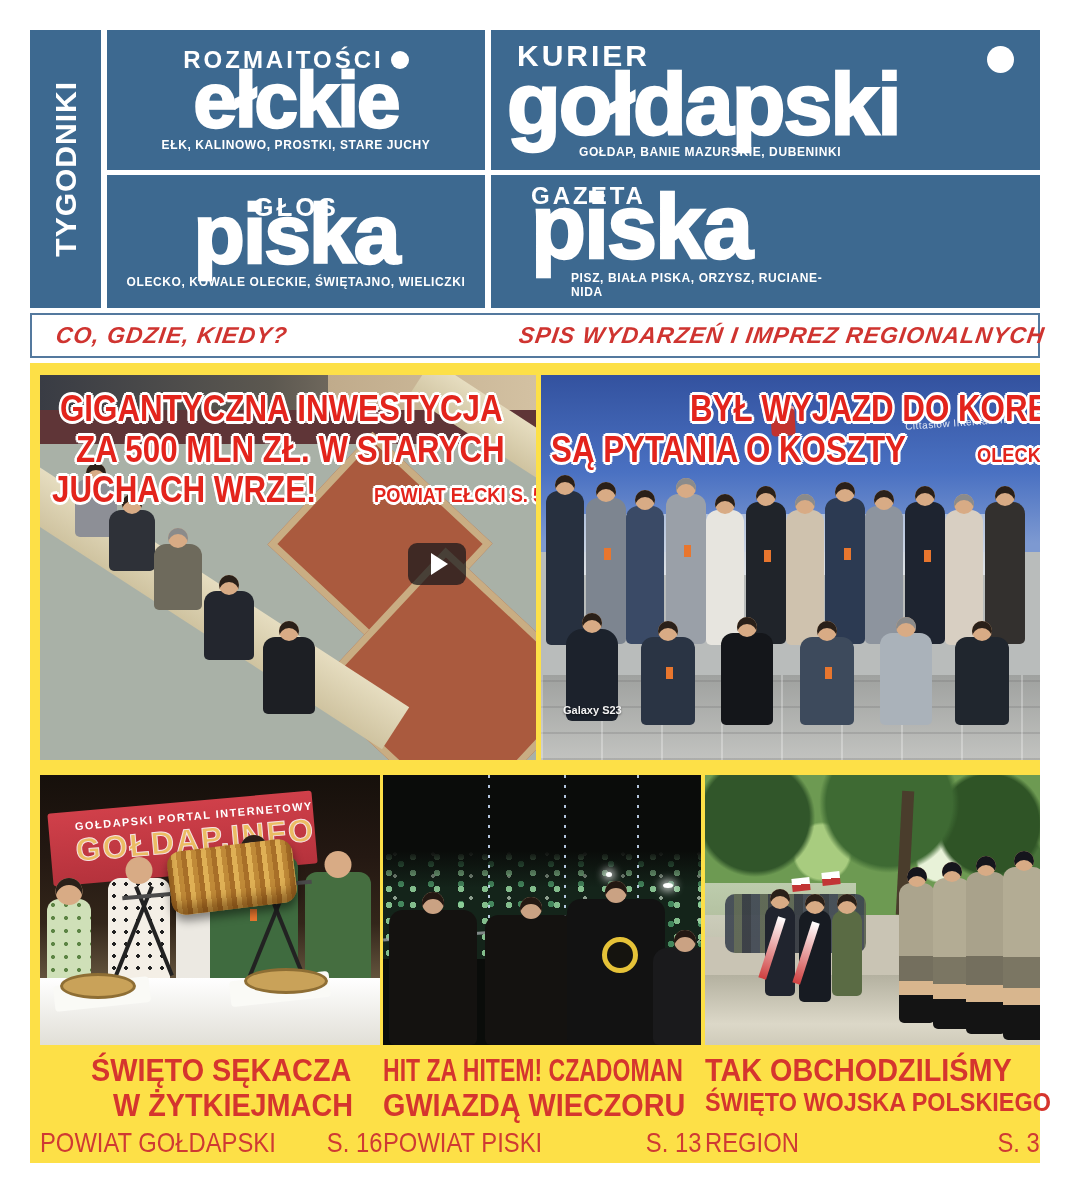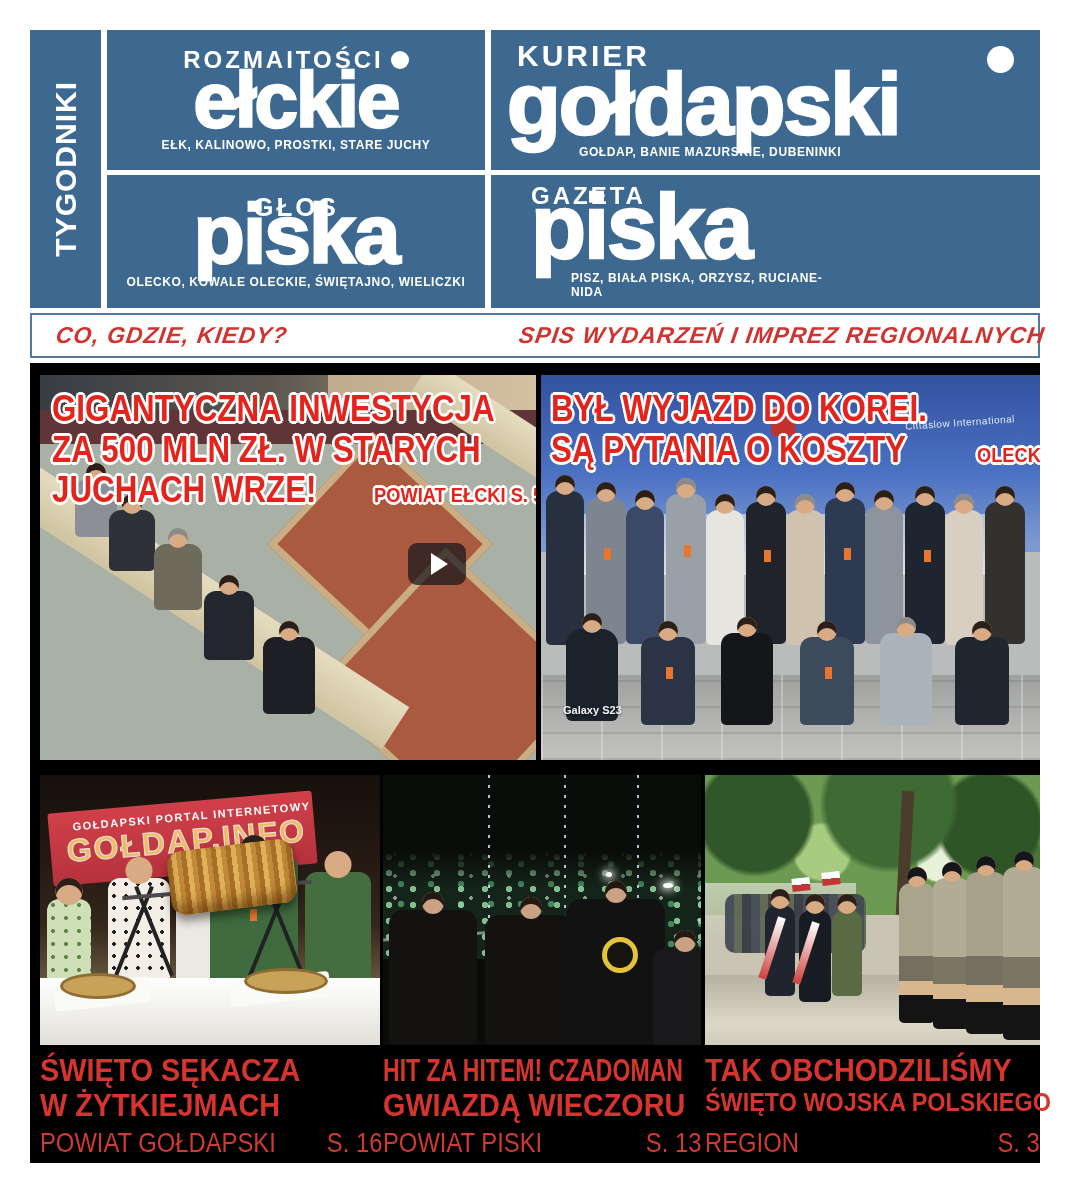--- a/index.html
+++ b/index.html
@@ -37,21 +37,21 @@
   .datel{font-size:20px;font-weight:bold;margin-top:2px;letter-spacing:.5px;}
 
   
   .event-bar{position:absolute;left:30px;top:313px;width:1010px;height:45px;background:#fff;
              border:2px solid #54799e;box-sizing:border-box;}
   .event-bar span{position:absolute;top:0;line-height:41px;color:#cf3430;font-style:italic;font-weight:bold;
                   font-size:23px;letter-spacing:1px;transform:skewX(-8deg);white-space:nowrap;}
   .ev-left{left:24px;} .ev-right{left:487px;}
 
   
-  .panel{position:absolute;left:30px;top:363px;width:1010px;height:800px;background:#000000;}
+  .panel{position:absolute;left:30px;top:363px;width:1010px;height:800px;background:#fde047;text-align:right;}
   .ph{position:absolute;overflow:hidden;background:#a9b1a7;}
   .ph>div,.ph>span{position:absolute;}
 
   
   .ov{position:absolute;z-index:9;color:#e3241c;font-weight:bold;
       text-shadow:-2px -2px 0 #fff,2px -2px 0 #fff,-2px 2px 0 #fff,2px 2px 0 #fff,
                   -3px 0 0 #fff,3px 0 0 #fff,0 -3px 0 #fff,0 3px 0 #fff;}
   .ov .ln{font-size:36px;line-height:1.13;white-space:nowrap;}
   .ov .ref{font-size:21px;margin-left:8px;}
   .cnd{display:inline-block;transform:scaleX(.87);transform-origin:0 50%;white-space:nowrap;}

